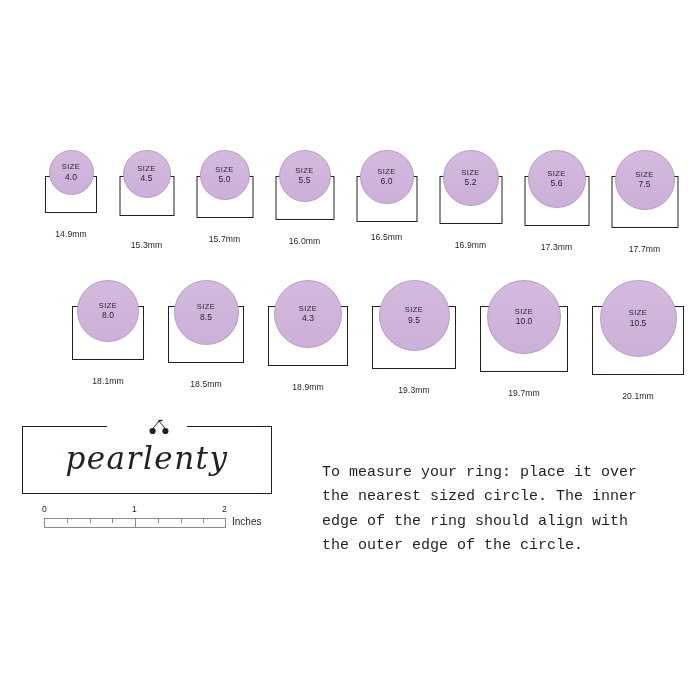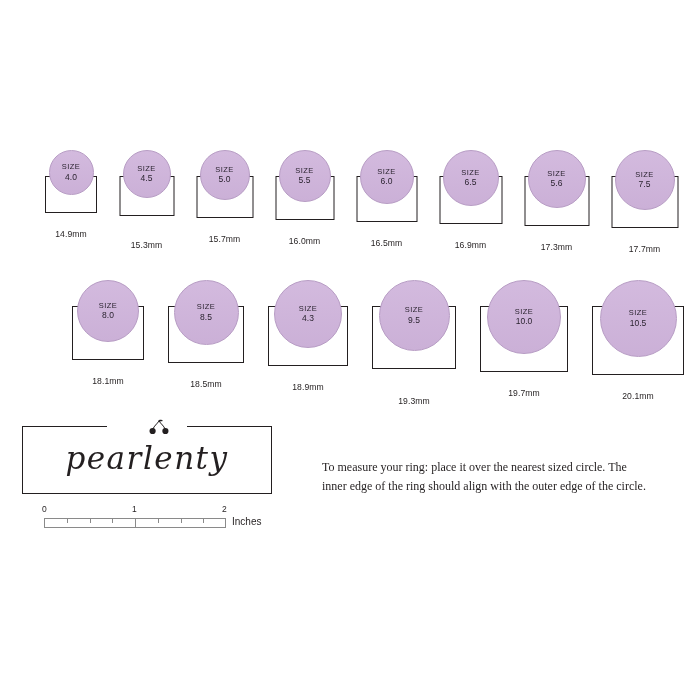--- a/index.html
+++ b/index.html
@@ -124,22 +124,22 @@
   }
   .tick { position:absolute; top:14px; width:1px; height:10px; background:#8a8a8a; }
   .tick.minor { height:5px; top:14px; }
   .rl-num { position:absolute; top:0; font-size:8.5px; color:#231f20; }
   .rl-unit { position:absolute; top:12px; left:188px; font-size:10px; color:#231f20; }
 
   
   .instructions {
     position:absolute;
     left:322px; top:446px; width:330px;
-    font-family:Liberation Serif, serif;
-    font-size:12px;
+    font-family:Liberation Mono, monospace;
+    font-size:15px;
     line-height:1.62;
     color:#231f20;
   }
 </style>
 </head>
 <body>
 
 <div class="sheet">
 
   <div class="ring-row" id="row-1">
@@ -184,28 +184,28 @@
         <div class="mm" style="margin-top: 6px;">16.0mm</div>
       </div>
       <div class="ring-cell" style="width: 83px;">
         <div class="ring-box" style="height: 82px; width: 69px;">
           <div class="guide" style="width: 61px; height: 46px;"></div>
           <div class="circle" style="width: 54px; height: 54px;">
             <div class="size-word">SIZE</div>
             <div class="size-num">6.0</div>
           </div>
         </div>
-        <div class="mm" style="margin-top: 6px;">16.5mm</div>
+        <div class="mm" style="">16.5mm</div>
       </div>
       <div class="ring-cell" style="width: 85px;">
         <div class="ring-box" style="height: 84px; width: 71px;">
           <div class="guide" style="width: 63px; height: 48px;"></div>
           <div class="circle" style="width: 56px; height: 56px;">
             <div class="size-word">SIZE</div>
-            <div class="size-num">6.5</div>
+            <div class="size-num">5.2</div>
           </div>
         </div>
         <div class="mm" style="margin-top: 6px;">16.9mm</div>
       </div>
       <div class="ring-cell" style="width: 87px;">
         <div class="ring-box" style="height: 86px; width: 73px;">
           <div class="guide" style="width: 65px; height: 50px;"></div>
           <div class="circle" style="width: 58px; height: 58px;">
             <div class="size-word">SIZE</div>
             <div class="size-num">5.6</div>
@@ -256,21 +256,21 @@
         <div class="mm" style="margin-top: 6px;">18.9mm</div>
       </div>
       <div class="ring-cell" style="width: 108px;">
         <div class="ring-box" style="height: 99px; width: 92px;">
           <div class="guide" style="width: 84px; height: 63px;"></div>
           <div class="circle" style="width: 71px; height: 71px;">
             <div class="size-word">SIZE</div>
             <div class="size-num">9.5</div>
           </div>
         </div>
-        <div class="mm" style="margin-top: 17px; text-align: center;">19.3mm</div>
+        <div class="mm" style="margin-top: 6px; text-align: center;">19.3mm</div>
       </div>
       <div class="ring-cell" style="width: 112px;">
         <div class="ring-box" style="height: 102px; width: 96px;">
           <div class="guide" style="width: 88px; height: 66px;"></div>
           <div class="circle" style="width: 74px; height: 74px;">
             <div class="size-word">SIZE</div>
             <div class="size-num">10.0</div>
           </div>
         </div>
         <div class="mm" style="margin-top: 6px;">19.7mm</div>

